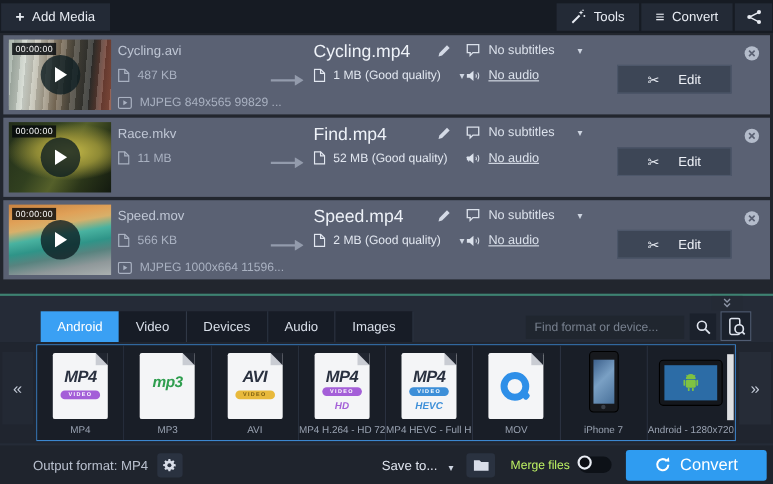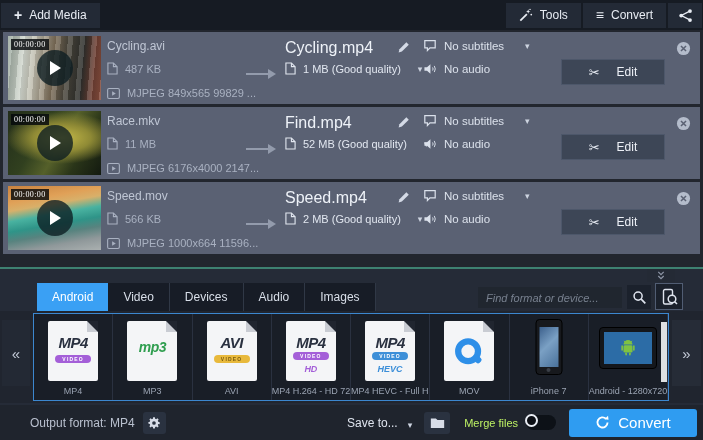--- a/index.html
+++ b/index.html
@@ -22,52 +22,52 @@
   .thumb { position:absolute; left:5px; top:4px; width:93px; height:64px; overflow:hidden; }
   .thumb-cycling { background:
       repeating-linear-gradient(95deg, rgba(255,255,255,.14) 0 5px, rgba(0,0,0,.10) 5px 12px),
       linear-gradient(95deg,#9aa89e 0%,#d6dbd2 18%,#b9b4a4 32%,#7e6f5a 48%,#4a463c 62%,#2e2f2c 78%,#6e3f33 90%,#8a4f3f 100%); }
   .thumb-race { background:
       radial-gradient(90px 42px at 58% 42%, #c8bc4a 0%, #8f8a35 32%, rgba(0,0,0,0) 62%),
       linear-gradient(120deg,#222d1a 0%,#31401f 35%,#55602a 55%,#2a3519 75%,#131a10 100%); }
   .thumb-speed { background:
       linear-gradient(170deg,#c9823f 0%,#e0a158 22%,#d8b06a 32%,#49b2a0 45%,#2f9488 58%,#58837f 70%,#8f989a 84%,#aab0b0 100%); }
   .ts-badge { position:absolute; top:3px; left:3px; padding:1px 3px; background:rgba(5,8,12,.82);
-              color:#fff; font-family:Liberation Serif, serif; font-size:8px; letter-spacing:.4px; }
+              color:#fff; font-family:Liberation Sans, sans-serif; font-size:8px; letter-spacing:.4px; }
   .play { position:absolute; left:50%; top:50%; transform:translate(-50%,-50%); width:36px; height:36px;
           border-radius:50%; background:rgba(12,28,33,.78); display:flex; align-items:center; justify-content:center; }
   .src-name { position:absolute; left:104px; top:7px; font-size:12px; color:#bfc6d4; }
   .meta { position:absolute; display:flex; align-items:center; gap:7px; color:#a9b1c1; font-size:11px; white-space:nowrap; }
   .src-size { left:104px; top:30px; }
   .src-codec { left:104px; top:55px; }
   .arrow { position:absolute; left:243px; top:33px; }
   .tgt-name { position:absolute; left:282px; top:7px; font-size:16px; color:#eef2f8; }
   .pencil { position:absolute; left:394px; top:8px; cursor:pointer; }
   .tgt-size { left:282px; top:30px; color:#e2e7f0; cursor:pointer; }
   .subs-row { left:420px; top:7px; color:#dbe1eb; font-size:11.5px; cursor:pointer; }
-  .audio-row { left:420px; top:31px; color:#dbe1eb; font-size:11.5px; }
+  .audio-row { left:420px; top:31px; color:#dbe1eb; font-size:11.5px;text-decoration:underline; }
   .caret { font-size:9px; color:#cdd4e0; margin-left:10px; }
   .subs-row .caret { margin-left:14px; }
   .edit-btn { position:absolute; left:558px; top:27px; width:104px; height:26px; background:#3d4656;
               border:1px solid #4d576a; color:#eef1f7; font-size:12px; display:flex; align-items:center;
               justify-content:center; gap:17px; cursor:pointer; }
   .edit-btn .scissors { font-size:13px; color:#e8ecf3; }
   .close { position:absolute; right:9px; top:9px; width:15px; height:15px; cursor:pointer; }
   .icon { flex:none; display:inline-flex; }
   
   .panel { position:absolute; top:269px; left:0; right:0; bottom:0; background:#252b37; }
   .divider { position:absolute; top:267px; left:0; right:0; height:2px; background:#3e8171; }
   .collapse { position:absolute; top:269px; right:28px; width:28px; height:13px; background:#242a35;
               display:flex; align-items:center; justify-content:center; cursor:pointer; }
   .tabs { position:absolute; top:283px; left:37px; height:28px; display:flex; }
   .tab { padding:0 15px; display:flex; align-items:center; background:#171c26; color:#d9dfe9;
          font-size:12px; border-right:1px solid #303846; cursor:pointer; }
   .tab.active { background:#3aa0f4; color:#fff; border-right:none; }
   .search-input { position:absolute; top:287px; left:478px; width:144px; height:21px; background:#20262f;
-                  border:none; outline:none; color:#dfe4ee; font-size:11px; padding:0 8px; font-family:"Liberation Sans",sans-serif;font-style:italic; }
+                  border:none; outline:none; color:#dfe4ee; font-size:11px; padding:0 8px; font-family:"Liberation Sans",sans-serif; }
   .search-input::placeholder { color:#78818f; }
   .sq-btn { position:absolute; background:#1b212c; display:flex; align-items:center; justify-content:center; cursor:pointer; }
   .search-btn { top:285px; left:627px; width:24px; height:24px; }
   .devsearch-btn { top:283px; left:655px; width:28px; height:27px; border:1px solid #515d73; }
   
   .strip-zone { position:absolute; top:311px; left:0; right:0; height:92px; background:#20252f; }
   .scroll-btn { position:absolute; top:320px; width:28px; height:66px; display:flex; align-items:center;
                 justify-content:center; color:#c4cbd8; font-size:15px; cursor:pointer; }
   .scroll-left { left:2px; background:#232934; }
   .scroll-right { right:2px; width:29px; background:#262c37; }
@@ -256,29 +256,20 @@
       <div class="src-name">Race.mkv</div>
       <div class="meta src-size">
         <span class="icon">
             <svg width="11" height="13" viewBox="0 0 12 14">
               <path d="M1 1h6l4 4v8H1z" fill="none" stroke="#a9b1c1" stroke-width="1.2"></path>
               <path d="M7 1v4h4" fill="none" stroke="#a9b1c1" stroke-width="1.2"></path>
             </svg>
           </span>
         <span>11 MB</span>
       </div>
-      <div class="meta src-codec">
-        <span class="icon">
-            <svg width="13" height="11" viewBox="0 0 14 12">
-              <rect x="0.6" y="0.6" width="12.8" height="10.8" rx="1.5" fill="none" stroke="#a9b1c1" stroke-width="1.2"></rect>
-              <path d="M5.5 3.5l4 2.5-4 2.5z" fill="#a9b1c1"></path>
-            </svg>
-          </span>
-        <span>MJPEG 6176x4000 2147...</span>
-      </div>
       <span class="arrow">
         <svg width="30" height="10" viewBox="0 0 30 10">
             <path d="M0 5h23" stroke="#939bac" stroke-width="2"></path>
             <path d="M22 0l8 5-8 5z" fill="#939bac"></path>
           </svg>
       </span>
       <div class="tgt-name">Find.mp4</div>
       <span class="pencil">
         <svg width="13" height="13" viewBox="0 0 16 16">
             <path d="M2 14l1-4 8.5-8.5 3 3L6 13z" fill="#d4dae6"></path>

